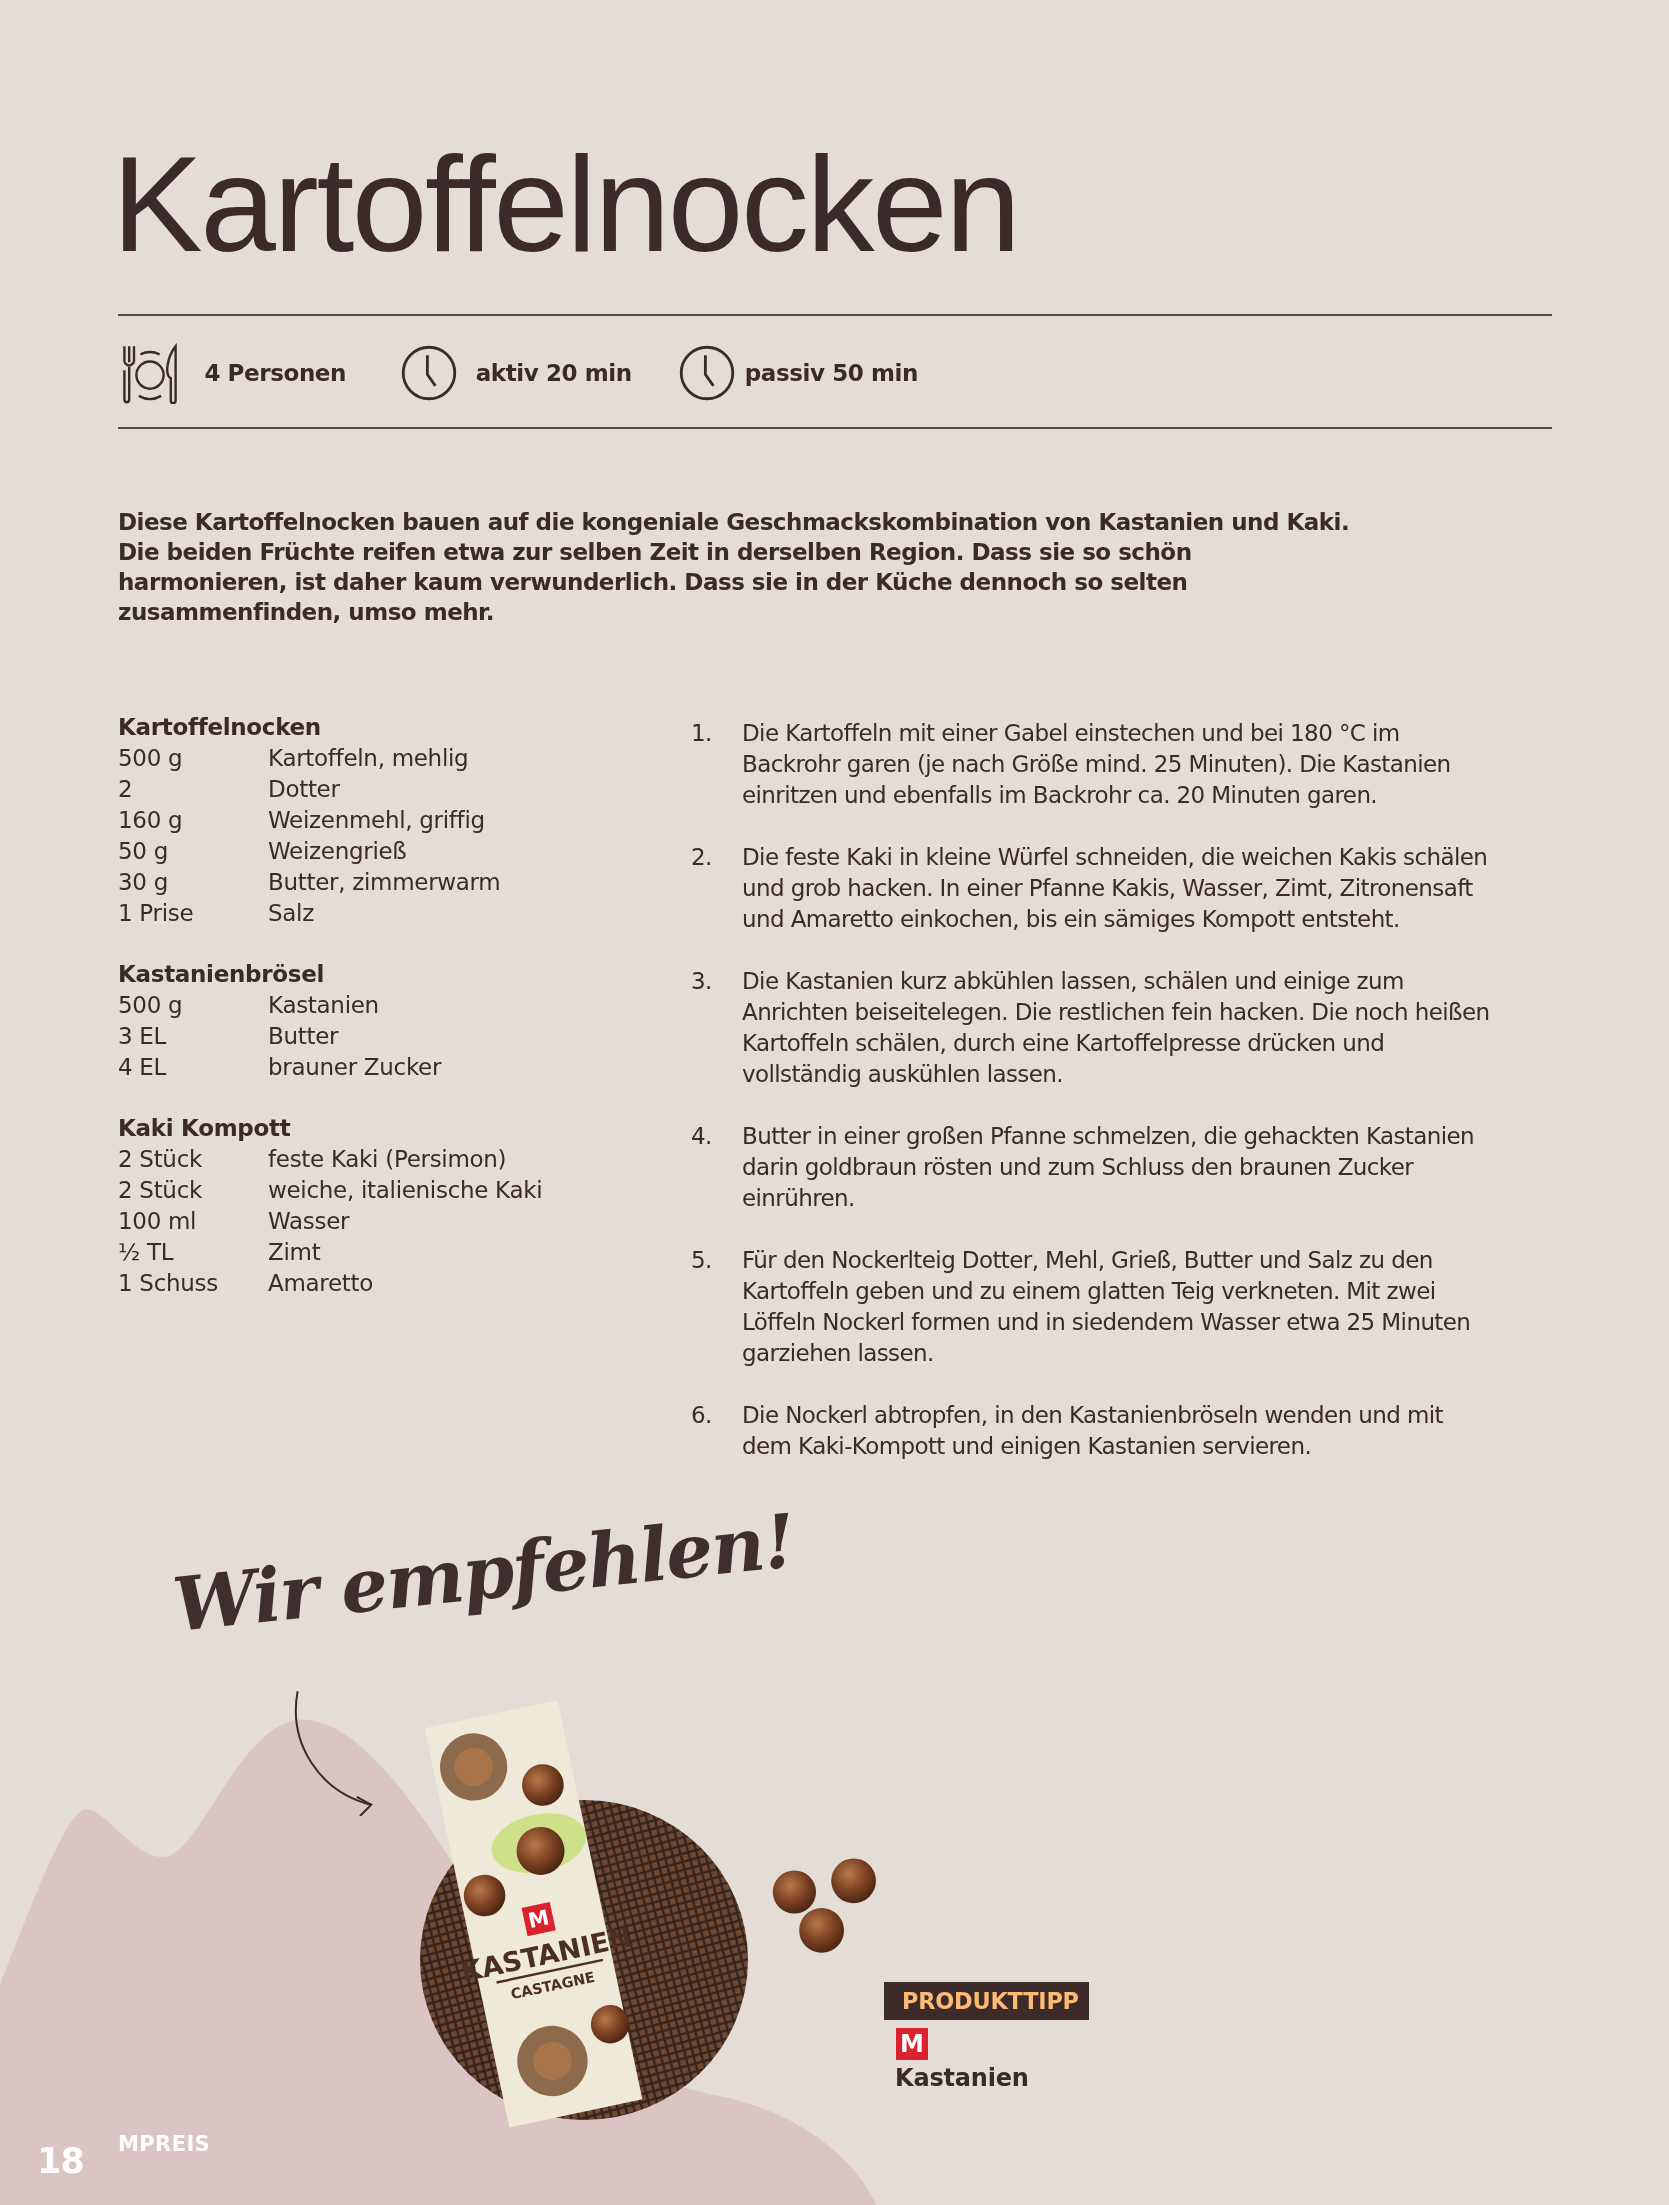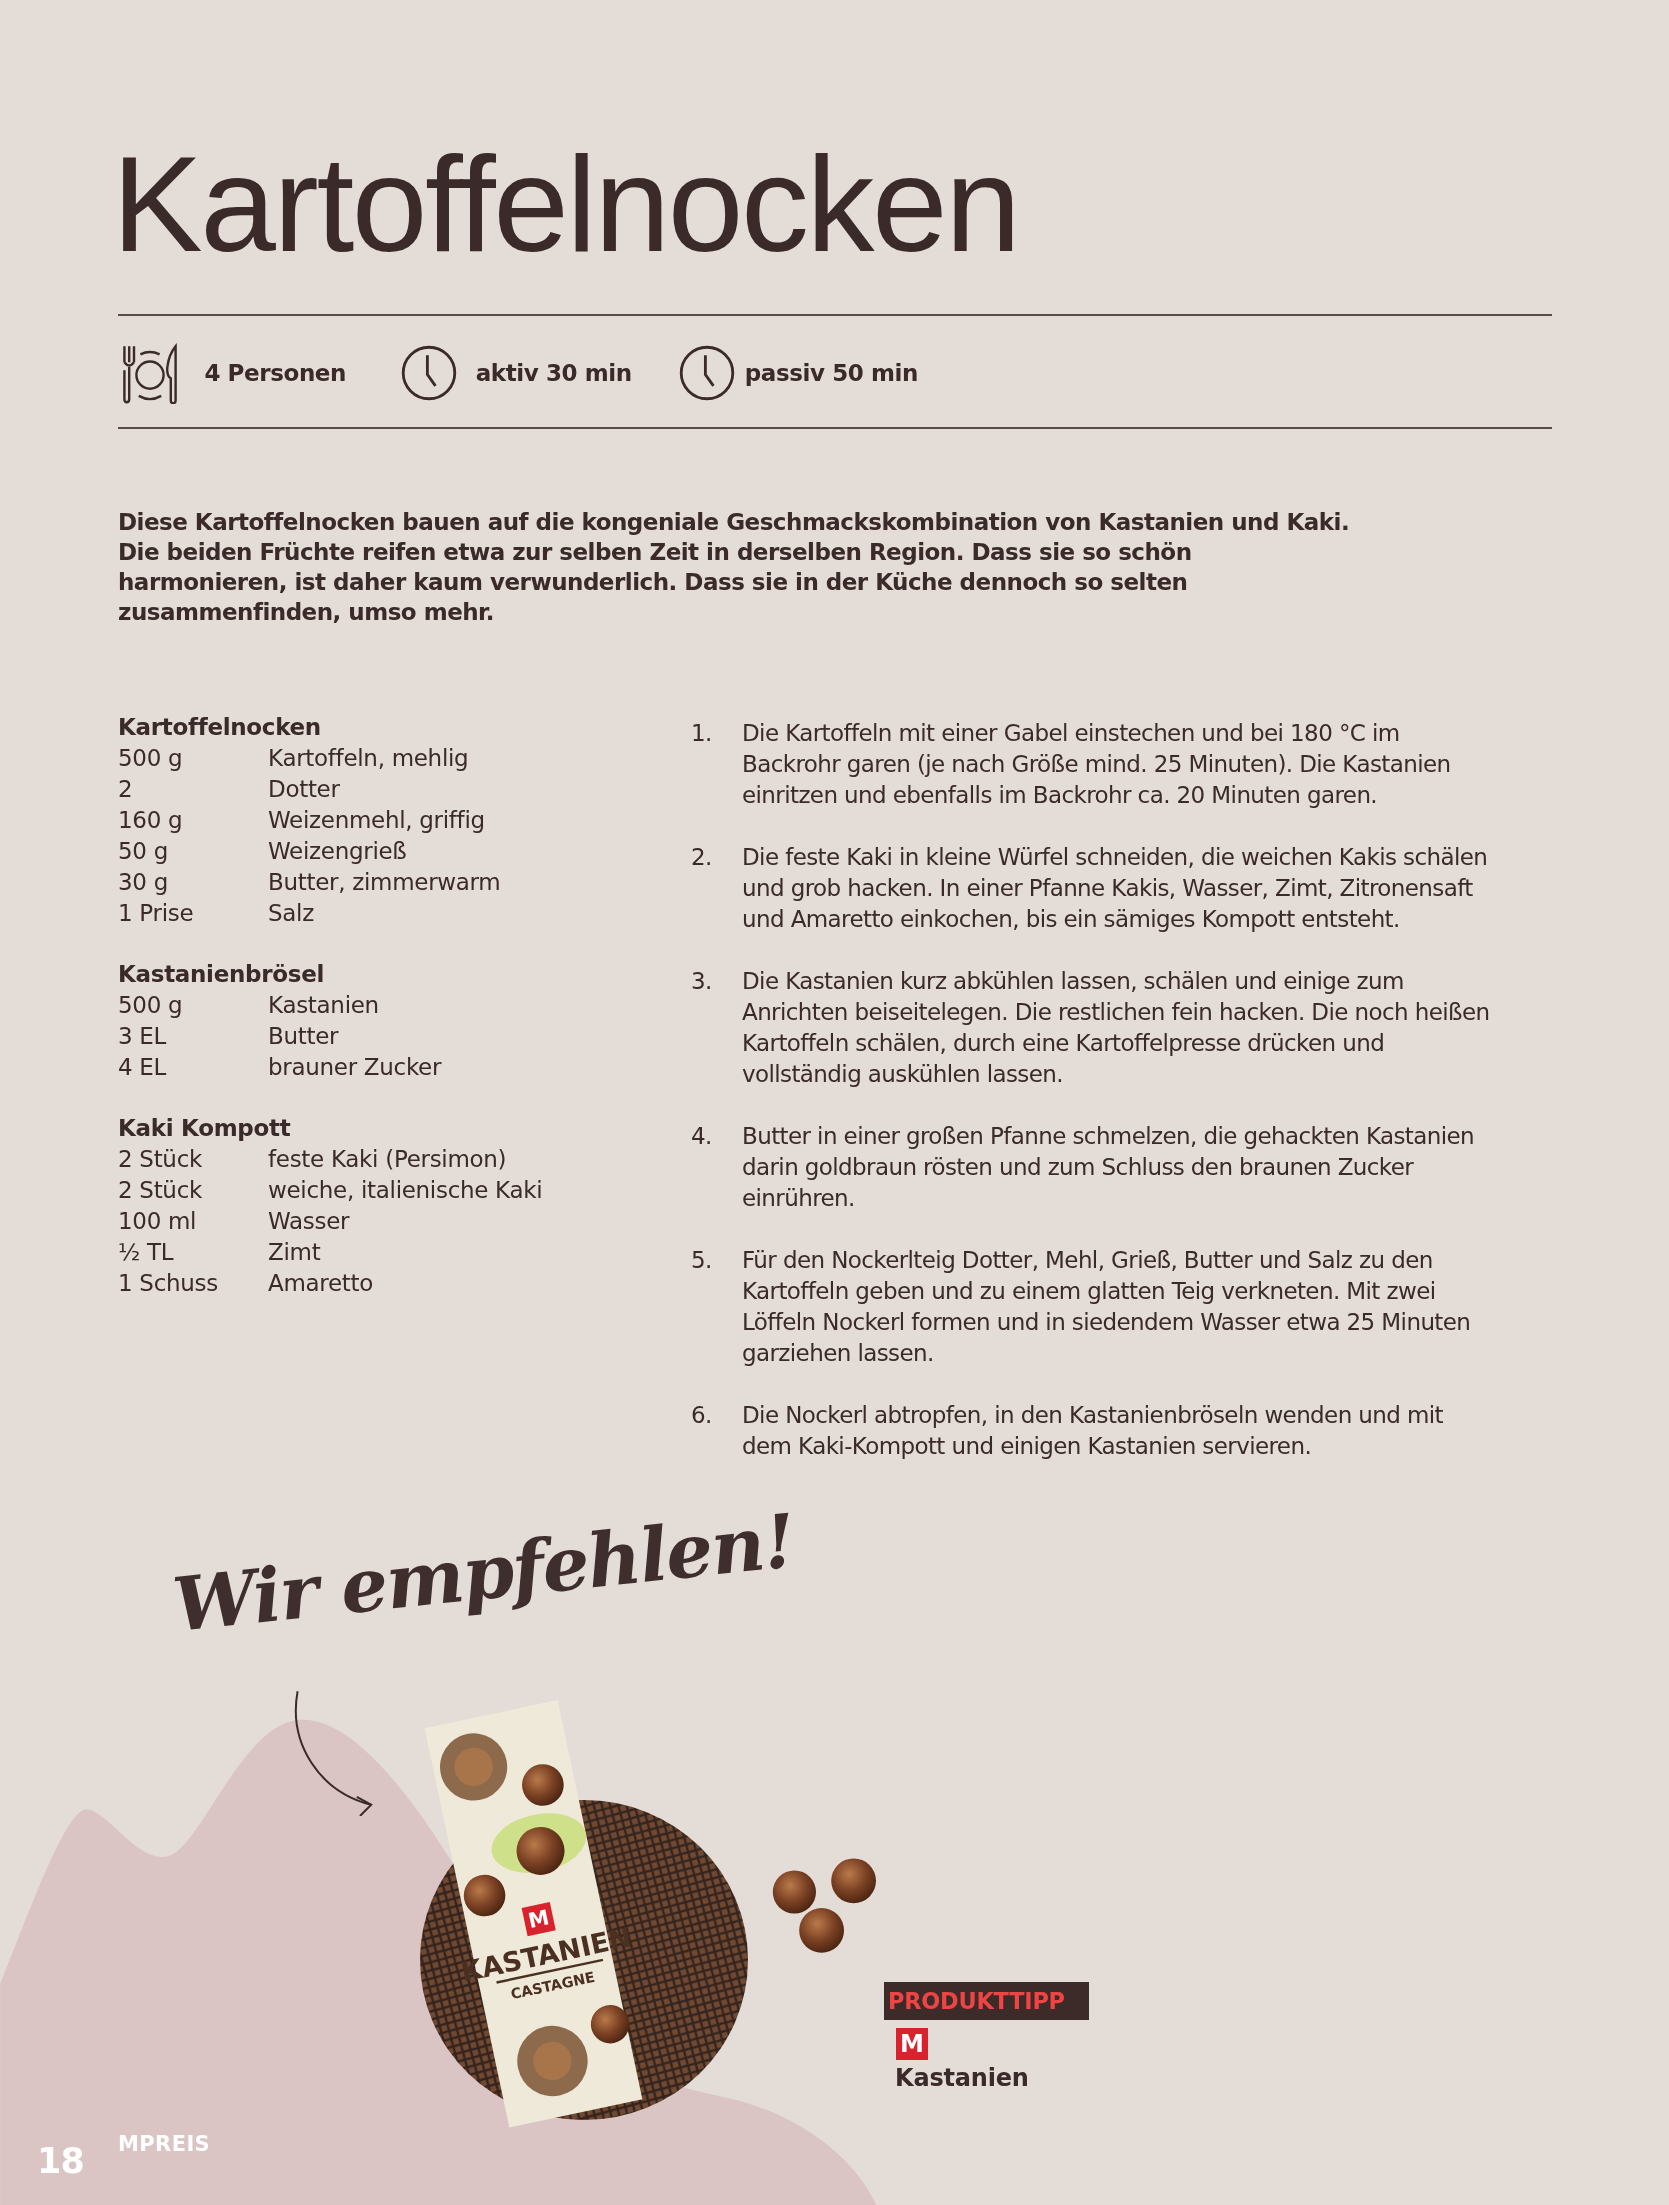--- a/index.html
+++ b/index.html
@@ -73,23 +73,23 @@
       transform: rotate(-6deg); transform-origin: left bottom;
       letter-spacing: -1.6px;
     }
 
     
     .product { left: 384px; top: 1696px; }
 
     
     .tip-badge {
       left: 884px; top: 1982px; width: 205px; height: 38px;
-      background: #3d2b2a; color: #ef4444;
+      background: #3d2b2a; color: #fdba74;
       font-family: "DejaVu Sans", sans-serif; font-weight: 700; font-size: 22.4px;
-      display: flex; align-items: center; padding-left: 4px; letter-spacing: -0.2px;
+      display: flex; align-items: center; padding-left: 18px; letter-spacing: -0.2px;
     }
     .m-logo {
       left: 896px; top: 2028px; width: 32px; height: 32px; background: #d8232e;
       color: #fff; font-family: "DejaVu Sans", sans-serif; font-weight: 700; font-size: 24px;
       display: flex; align-items: center; justify-content: center;
     }
     .tip-product {
       left: 895px; top: 2064px;
       font-family: "DejaVu Sans", sans-serif; font-weight: 700; font-size: 24px; color: #3a2a29;
       letter-spacing: -0.2px;
@@ -126,21 +126,21 @@
         <path d="M72,4 V72 Q72,75 69,75 Q66,75 66,72 V44 Q60,40 62,28 Q64,14 72,4 Z"></path>
       </g>
     </svg>
     <span class="meta-label">4 Personen</span>
   </div>
   <div class="meta-item" style="margin-left:8px;">
     <svg width="58" height="58" viewBox="0 0 72 72">
       <circle cx="36" cy="36" r="32" fill="none" stroke="#3a2a29" stroke-width="3.5"></circle>
       <path d="M34,14 V38 L44,52" fill="none" stroke="#3a2a29" stroke-width="3.5"></path>
     </svg>
-    <span class="meta-label" style="margin-left:17.6px;">aktiv 30 min</span>
+    <span class="meta-label" style="margin-left:17.6px;">aktiv 20 min</span>
   </div>
   <div class="meta-item">
     <svg width="58" height="58" viewBox="0 0 72 72">
       <circle cx="36" cy="36" r="32" fill="none" stroke="#3a2a29" stroke-width="3.5"></circle>
       <path d="M34,14 V38 L44,52" fill="none" stroke="#3a2a29" stroke-width="3.5"></path>
     </svg>
     <span class="meta-label" style="margin-left:9px;text-align:right;">passiv 50 min</span>
   </div>
 </div>
 

